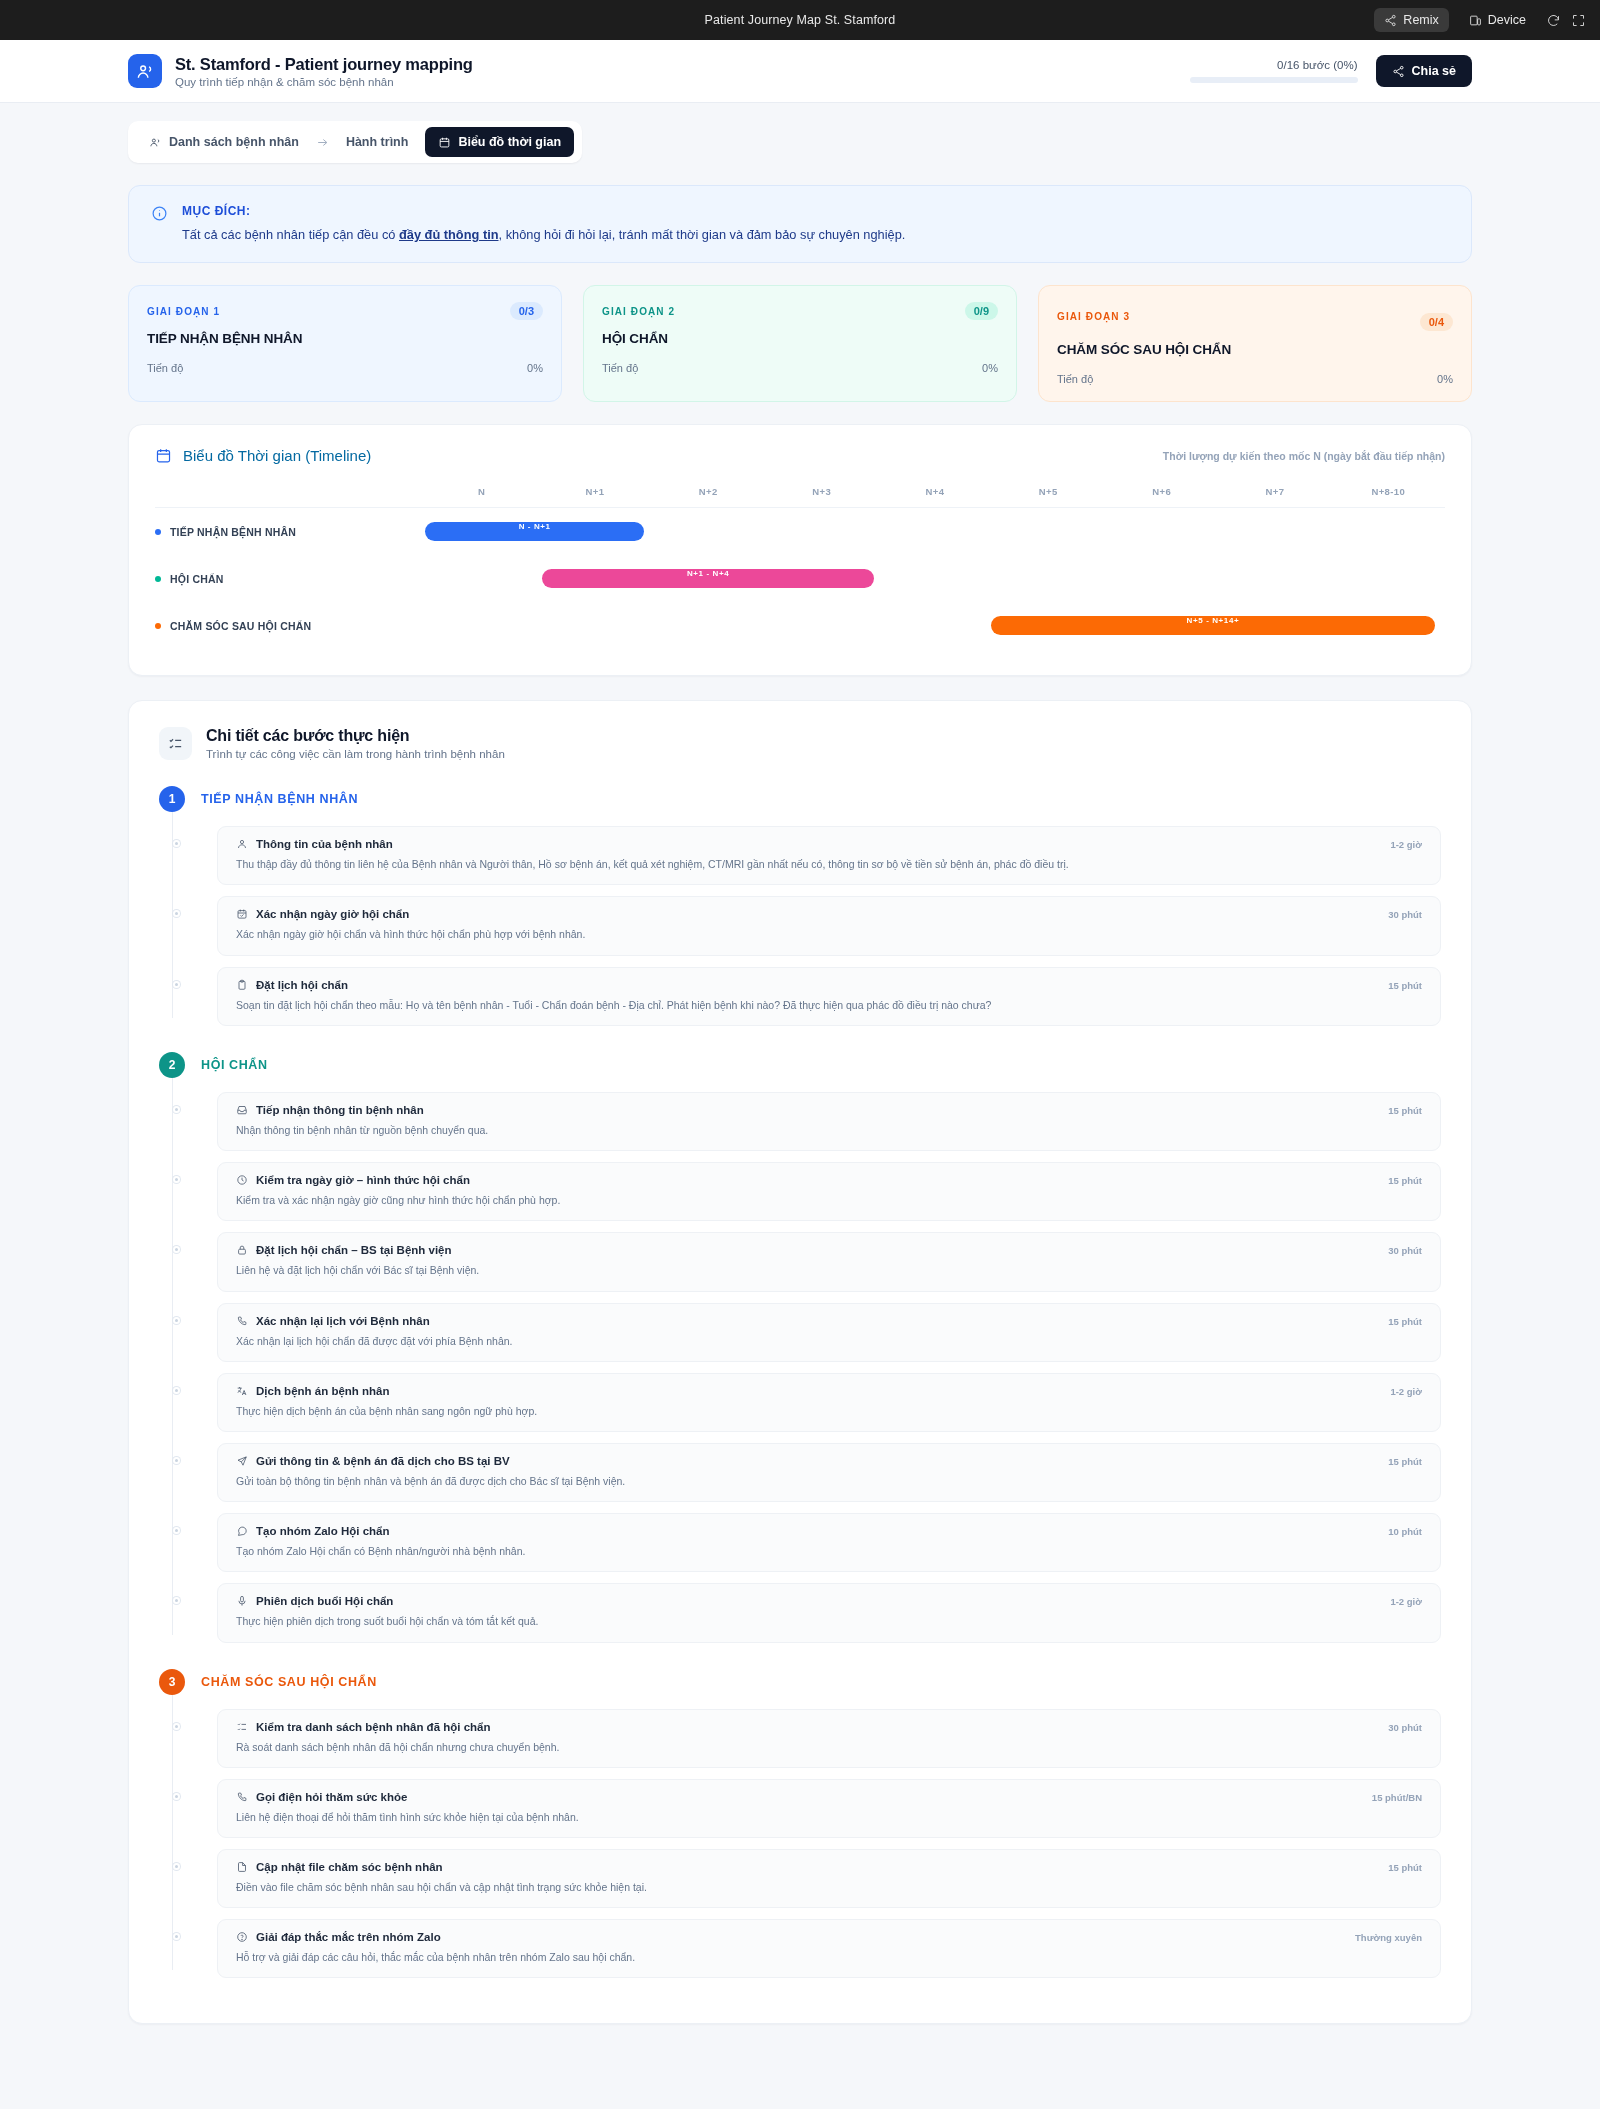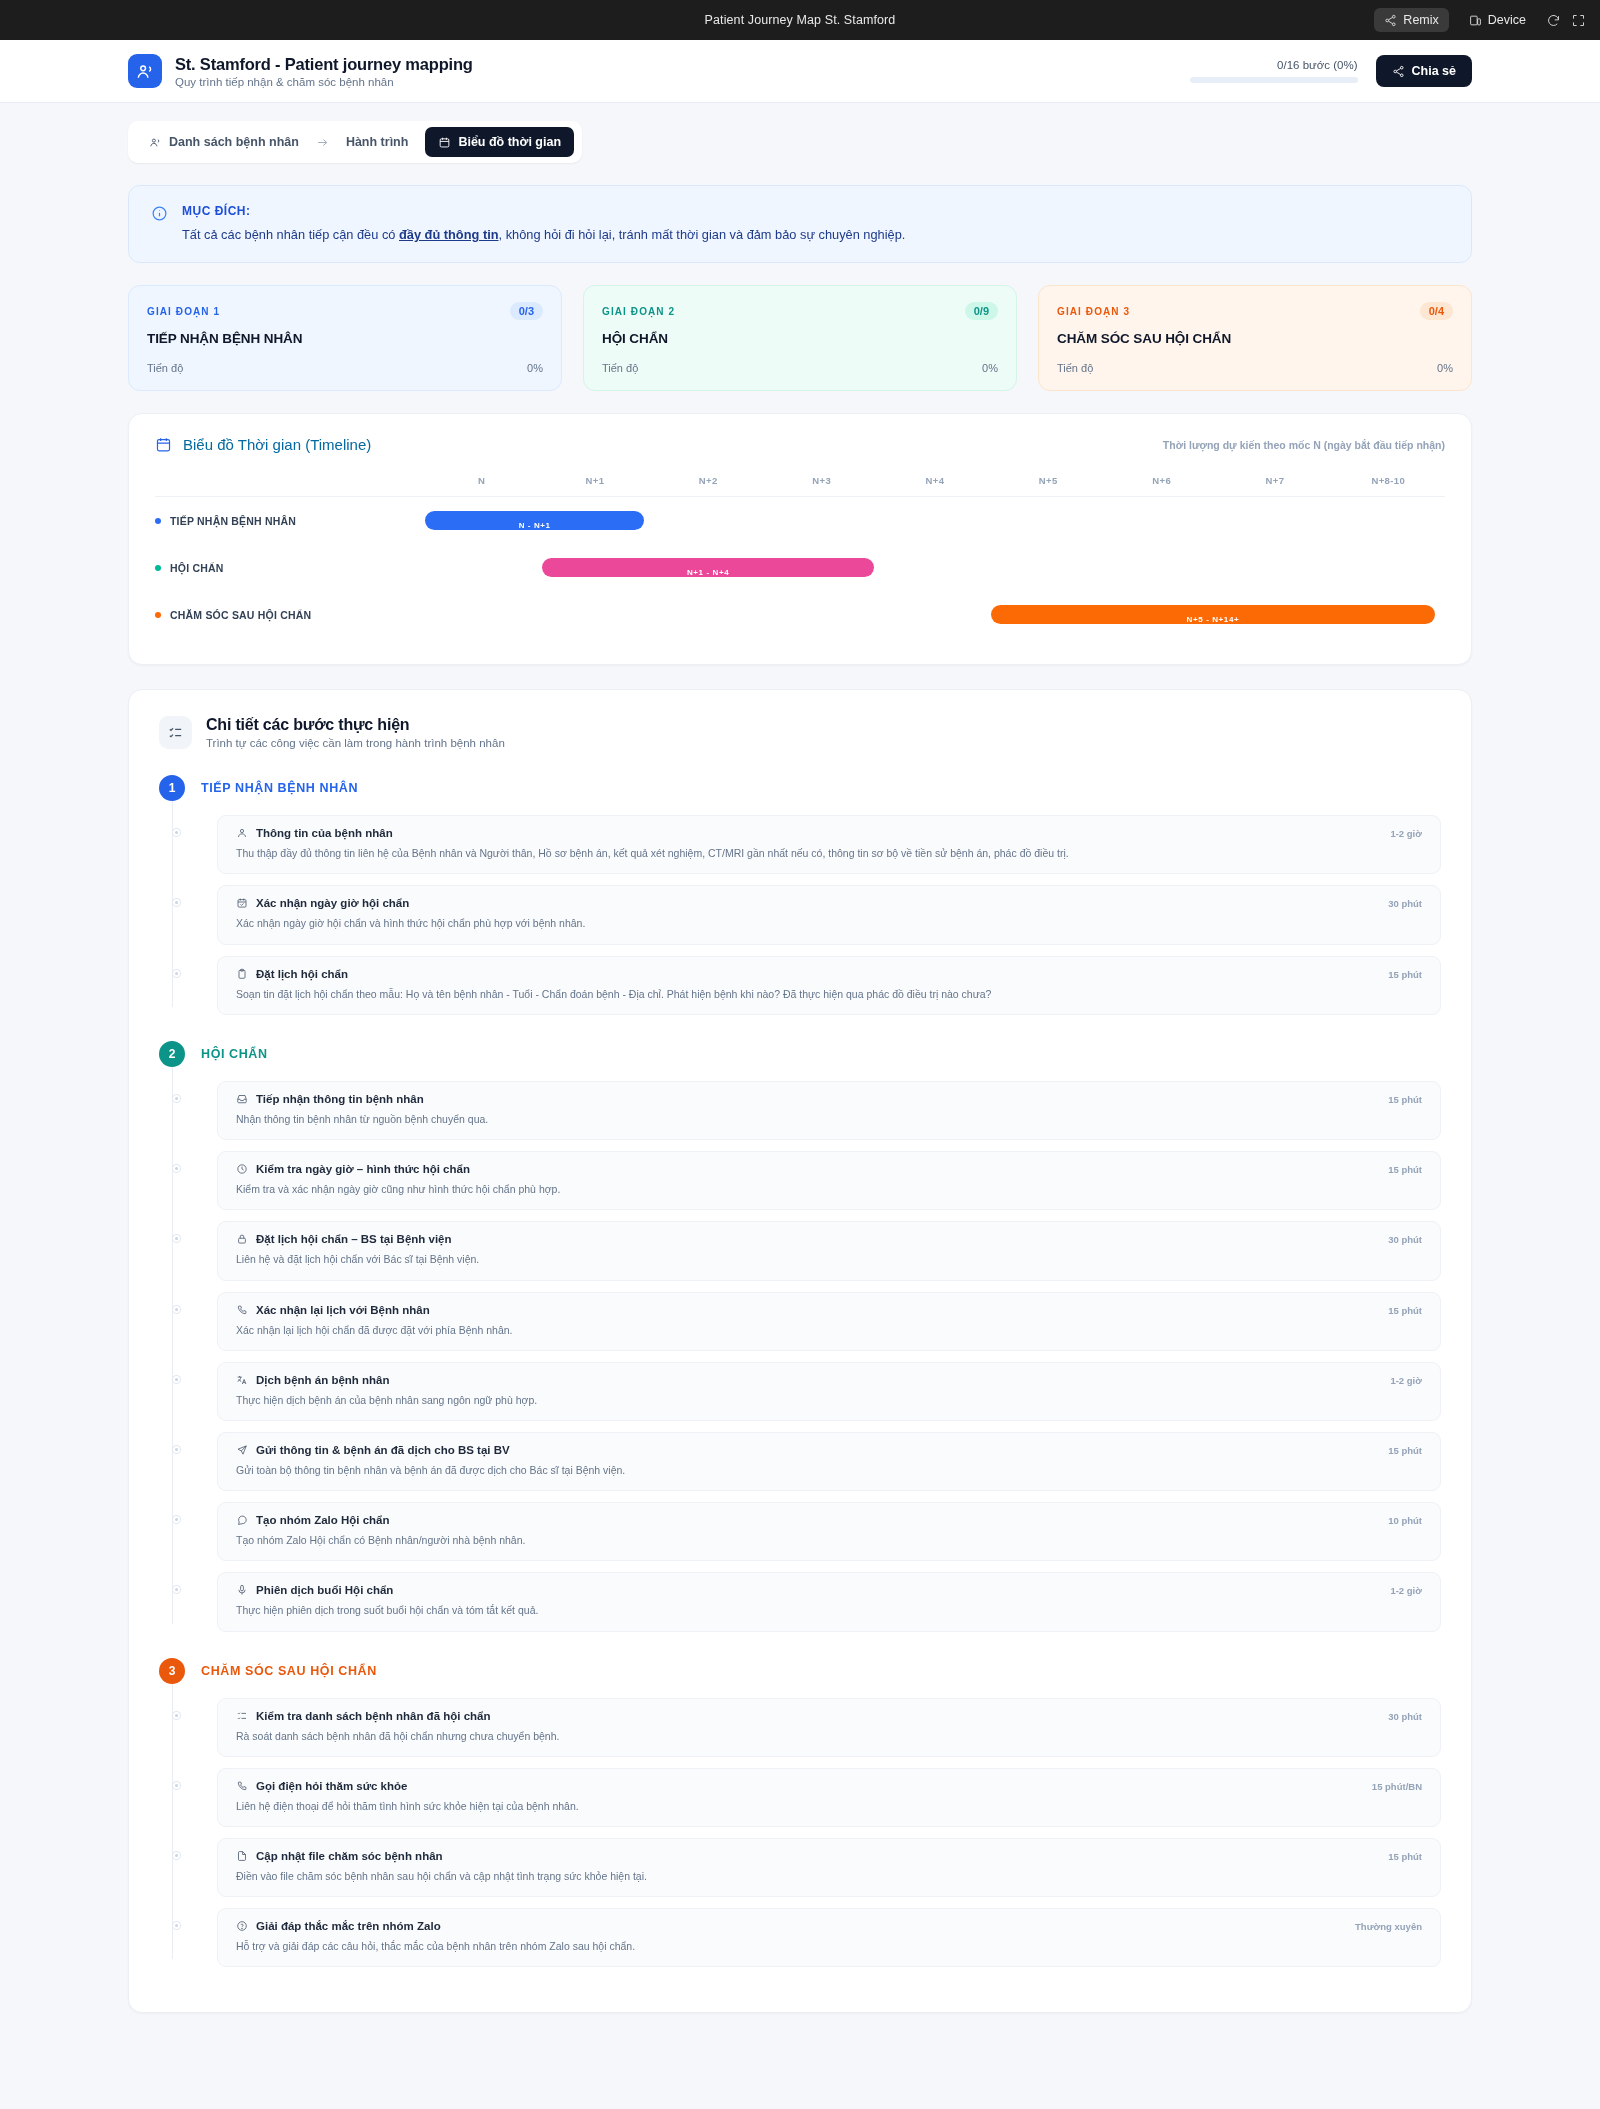--- a/index.html
+++ b/index.html
@@ -130,21 +130,21 @@
   .stage.s2 { background: #eefcf7; border-color: #d2f5e8; }
   .stage.s3 { background: #fff5ec; border-color: #fde4cd; }
   .stage-top { display: flex; align-items: center; justify-content: space-between; }
   .stage-kicker { font-size: 10px; font-weight: 700; letter-spacing: 1.1px; }
   .s1 .stage-kicker { color: #2563eb; }
   .s2 .stage-kicker { color: #0d9488; }
   .s3 .stage-kicker { color: #ea580c; }
   .stage-count { font-size: 11px; font-weight: 700; padding: 3px 9px; border-radius: 99px; }
   .s1 .stage-count { background: #dbeafe; color: #2563eb; }
   .s2 .stage-count { background: #ccf7e9; color: #0d9488; }
-  .s3 .stage-count { background: #fde7d2; color: #ea580c; }
+  .s3 .stage-count { background: #fde7d2; color: #ea580c; margin-top: 11px; }
   .stage-name { font-size: 13.5px; font-weight: 700; color: #0f172a; margin-top: 11px; letter-spacing: -.1px; }
   .stage-foot { display: flex; align-items: center; justify-content: space-between; margin-top: 16px; }
   .stage-foot span { font-size: 11px; color: #64748b; }
 
   
   .card {
     margin-top: 22px;
     background: #ffffff;
     border: 1px solid #ecf0f5;
     border-radius: 14px;
@@ -164,21 +164,21 @@
   .tl-rule { border-top: 1px solid #eef2f7; margin-top: 10px; }
 
   .tl-row { display: flex; align-items: center; height: 47px; }
   .tl-row-label { width: 270px; flex: 0 0 270px; display: flex; align-items: center; gap: 9px; }
   .tl-dot { width: 6px; height: 6px; border-radius: 99px; flex: 0 0 auto; }
   .tl-row-name { font-size: 10.5px; font-weight: 700; color: #334155; letter-spacing: .2px; }
   .tl-track { flex: 1; position: relative; height: 19px; }
   .tl-bar {
     position: absolute; top: 0; height: 19px;
     border-radius: 99px;
-    display: flex; align-items: flex-end; justify-content: center;
+    display: flex; align-items: flex-start; justify-content: center;
     font-size: 8px; font-weight: 700; color: #ffffff; letter-spacing: .6px;
   }
 
   
   .steps-card { padding: 26px 30px 34px; margin-top: 24px; }
   .steps-head { display: flex; align-items: center; gap: 14px; }
   .steps-head-icon {
     width: 33px; height: 33px; border-radius: 9px;
     background: #f1f5f9; display: flex; align-items: center; justify-content: center;
   }

